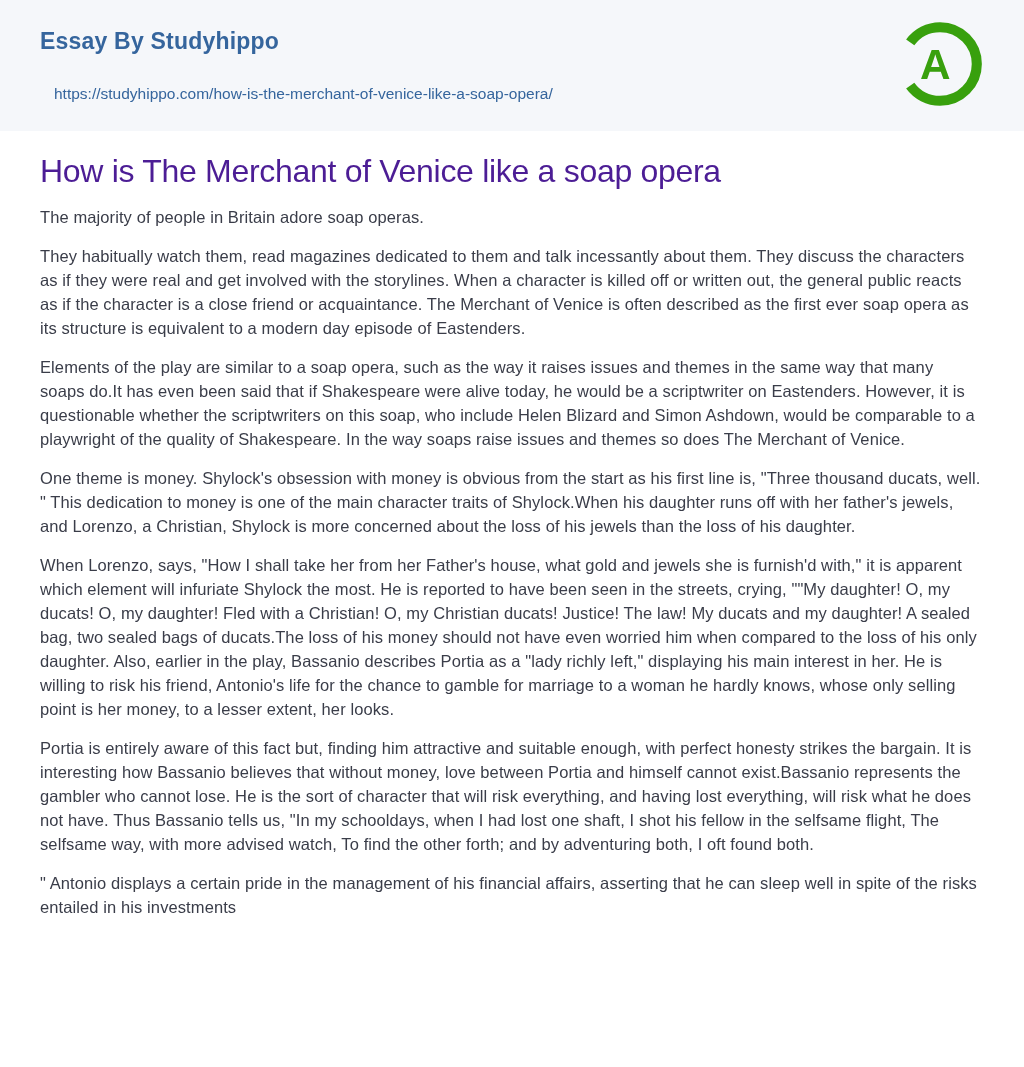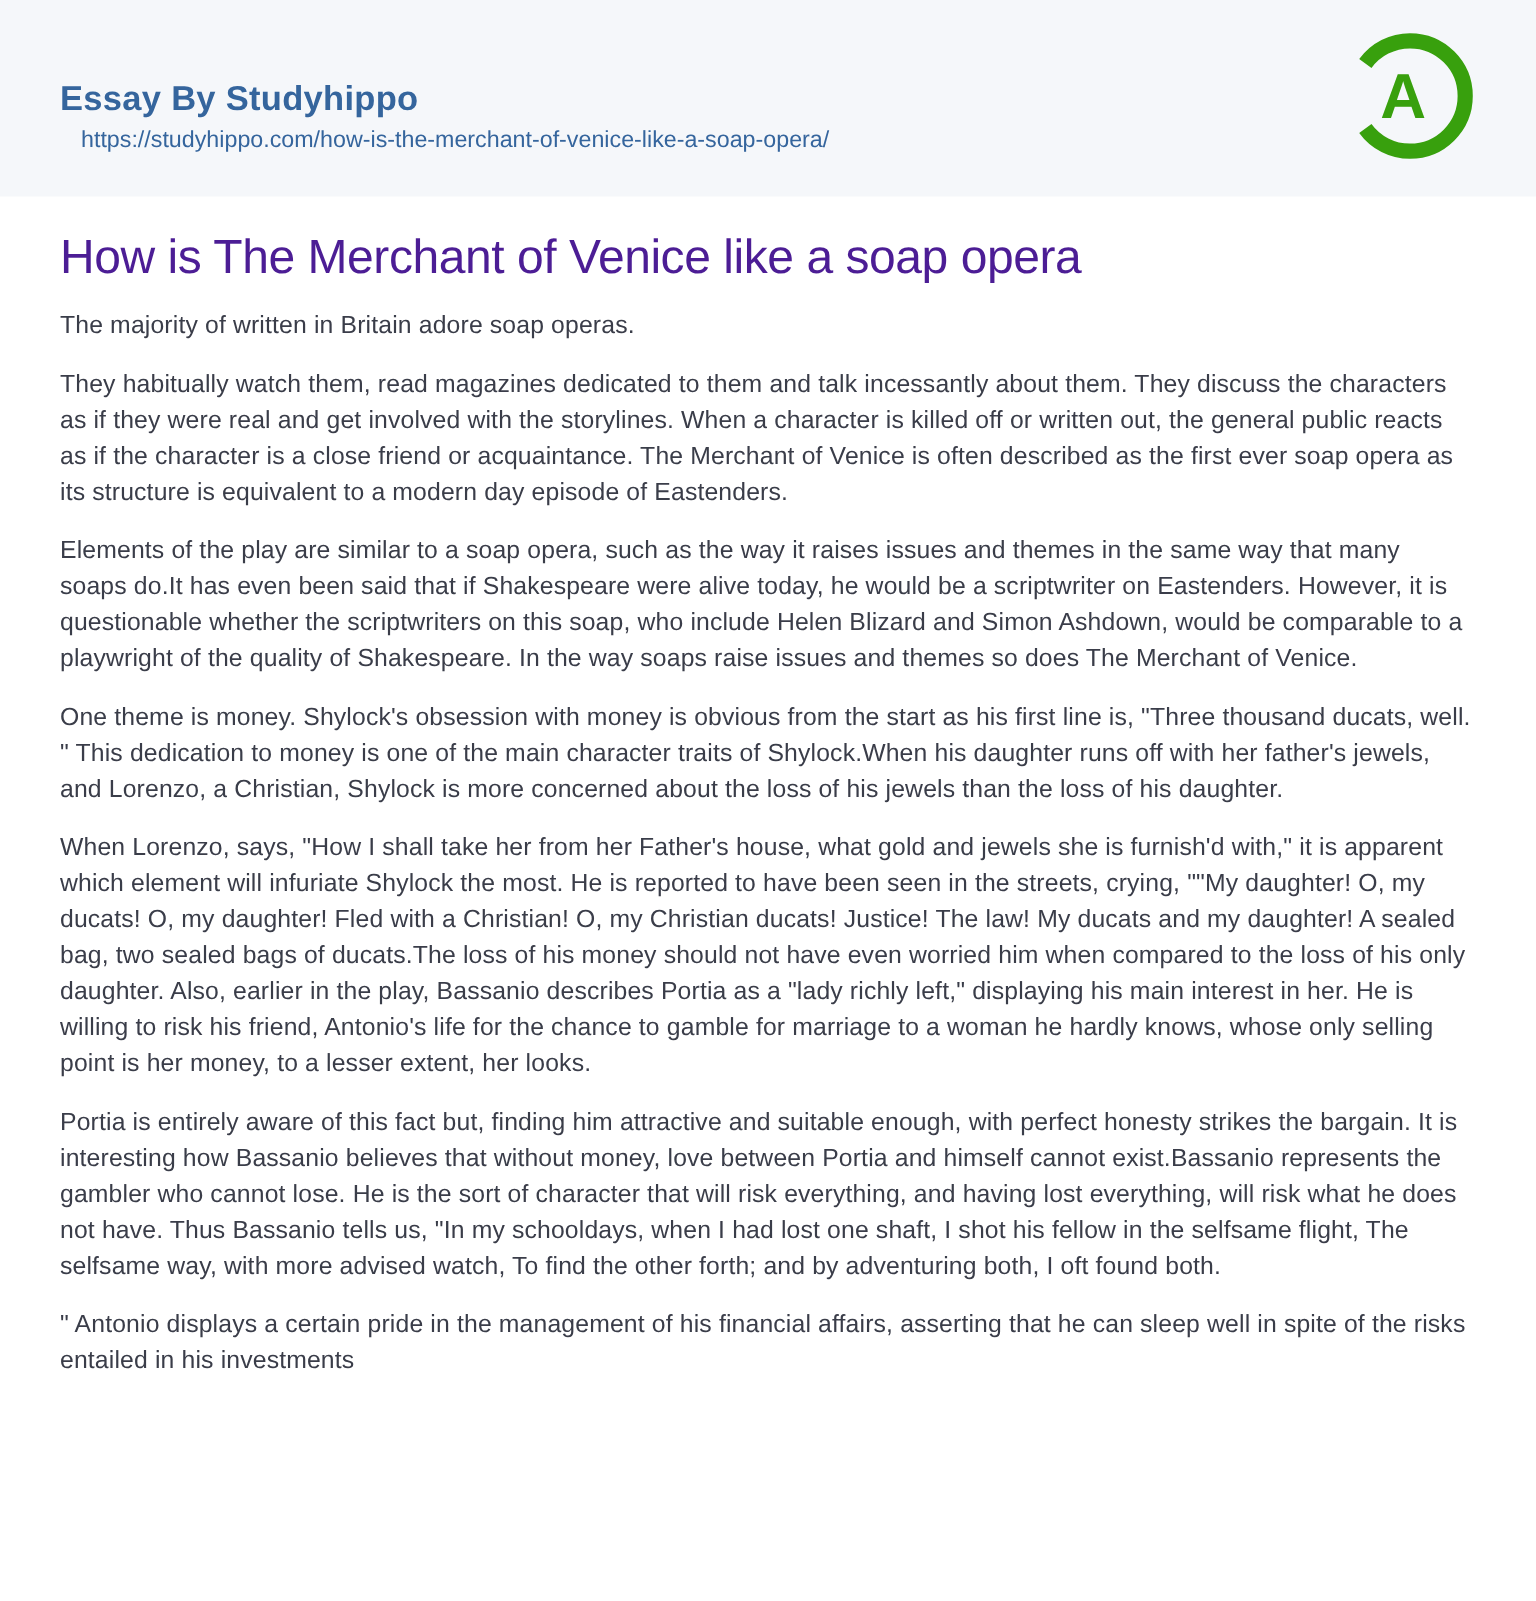--- a/index.html
+++ b/index.html
@@ -14,21 +14,21 @@
   
   .header {
     position: relative;
     height: 131px;
     background: #f5f7fa;
     padding: 0 40px;
   }
   .site-label {
     position: absolute;
     left: 40px;
-    top: 52px;
+    top: 28px;
     color: #35659d;
     font-size: 23px;
     font-weight: 700;
     letter-spacing: 0.2px;
   }
   .site-url {
     position: absolute;
     left: 54px;
     top: 85px;
     color: #35659d;
@@ -74,21 +74,21 @@
     <a class="site-url">https://studyhippo.com/how-is-the-merchant-of-venice-like-a-soap-opera/</a>
     <svg class="logo" viewBox="0 0 100 100">
       <circle cx="50" cy="50" r="40" fill="none" stroke="#38a00d" stroke-width="11" pathLength="100" stroke-dasharray="80 20" stroke-dashoffset="40"></circle>
       <text x="45" y="66" text-anchor="middle" font-size="46" font-weight="700" fill="#38a00d" font-family="Liberation Sans, sans-serif">A</text>
     </svg>
   </div>
 
   <div class="main">
     <h1 class="title">How is The Merchant of Venice like a soap opera</h1>
 
-    <p class="para">The majority of written in Britain adore soap operas.</p>
+    <p class="para">The majority of people in Britain adore soap operas.</p>
     <p class="para">They habitually watch them, read magazines dedicated to them and talk incessantly about them. They discuss the characters as if they were real and get involved with the storylines. When a character is killed off or written out, the general public reacts as if the character is a close friend or acquaintance. The Merchant of Venice is often described as the first ever soap opera as its structure is equivalent to a modern day episode of Eastenders.</p>
     <p class="para">Elements of the play are similar to a soap opera, such as the way it raises issues and themes in the same way that many soaps do.It has even been said that if Shakespeare were alive today, he would be a scriptwriter on Eastenders. However, it is questionable whether the scriptwriters on this soap, who include Helen Blizard and Simon Ashdown, would be comparable to a playwright of the quality of Shakespeare. In the way soaps raise issues and themes so does The Merchant of Venice.</p>
     <p class="para">One theme is money. Shylock's obsession with money is obvious from the start as his first line is, "Three thousand ducats, well. " This dedication to money is one of the main character traits of Shylock.When his daughter runs off with her father's jewels, and Lorenzo, a Christian, Shylock is more concerned about the loss of his jewels than the loss of his daughter.</p>
     <p class="para">When Lorenzo, says, "How I shall take her from her Father's house, what gold and jewels she is furnish'd with," it is apparent which element will infuriate Shylock the most. He is reported to have been seen in the streets, crying, ""My daughter! O, my ducats! O, my daughter! Fled with a Christian! O, my Christian ducats! Justice! The law! My ducats and my daughter! A sealed bag, two sealed bags of ducats.The loss of his money should not have even worried him when compared to the loss of his only daughter. Also, earlier in the play, Bassanio describes Portia as a "lady richly left," displaying his main interest in her. He is willing to risk his friend, Antonio's life for the chance to gamble for marriage to a woman he hardly knows, whose only selling point is her money, to a lesser extent, her looks.</p>
     <p class="para">Portia is entirely aware of this fact but, finding him attractive and suitable enough, with perfect honesty strikes the bargain. It is interesting how Bassanio believes that without money, love between Portia and himself cannot exist.Bassanio represents the gambler who cannot lose. He is the sort of character that will risk everything, and having lost everything, will risk what he does not have. Thus Bassanio tells us, "In my schooldays, when I had lost one shaft, I shot his fellow in the selfsame flight, The selfsame way, with more advised watch, To find the other forth; and by adventuring both, I oft found both.</p>
     <p class="para">" Antonio displays a certain pride in the management of his financial affairs, asserting that he can sleep well in spite of the risks entailed in his investments</p>
   </div>
 
 </div>
 

